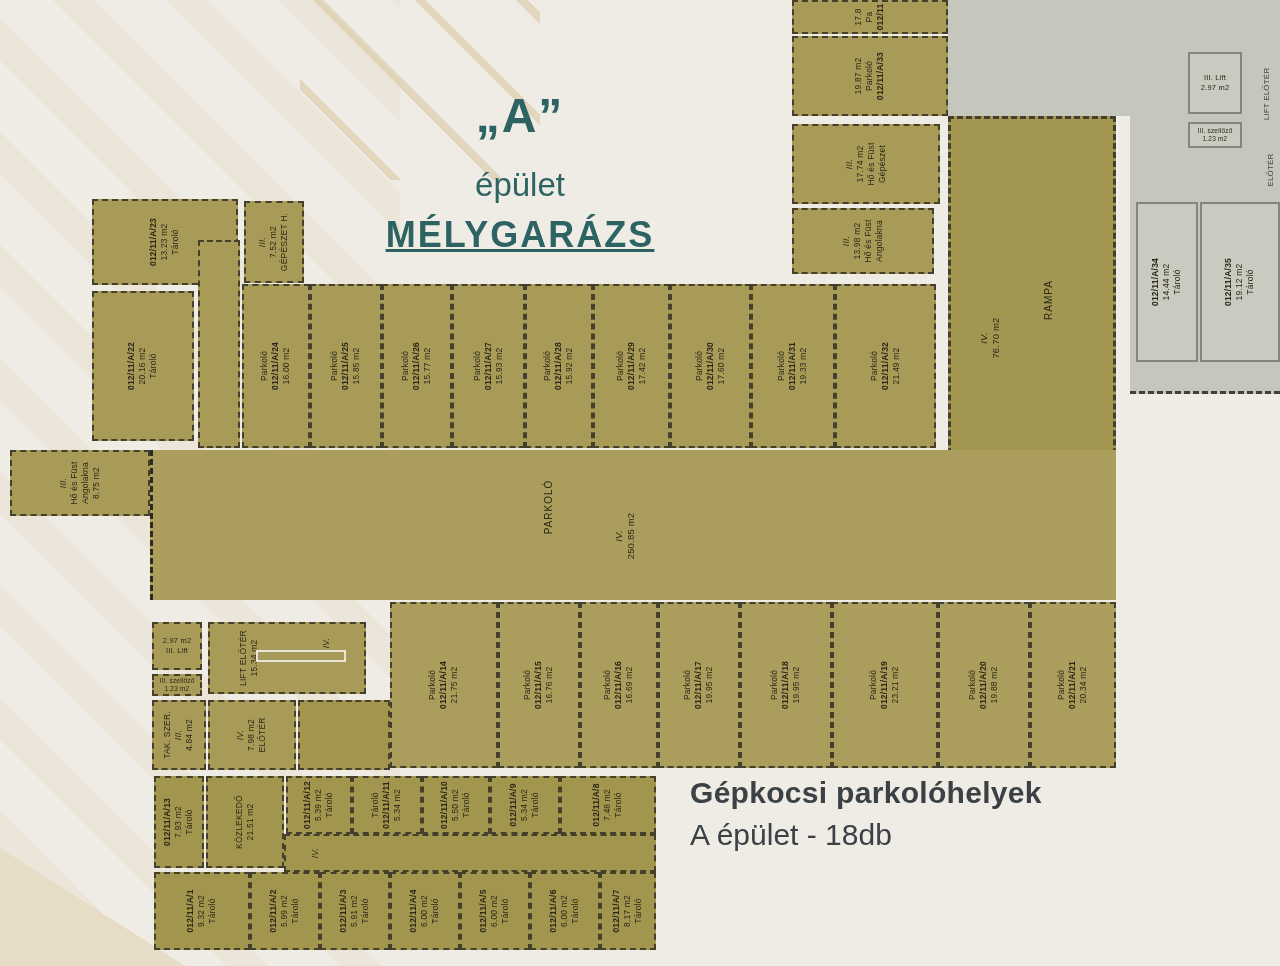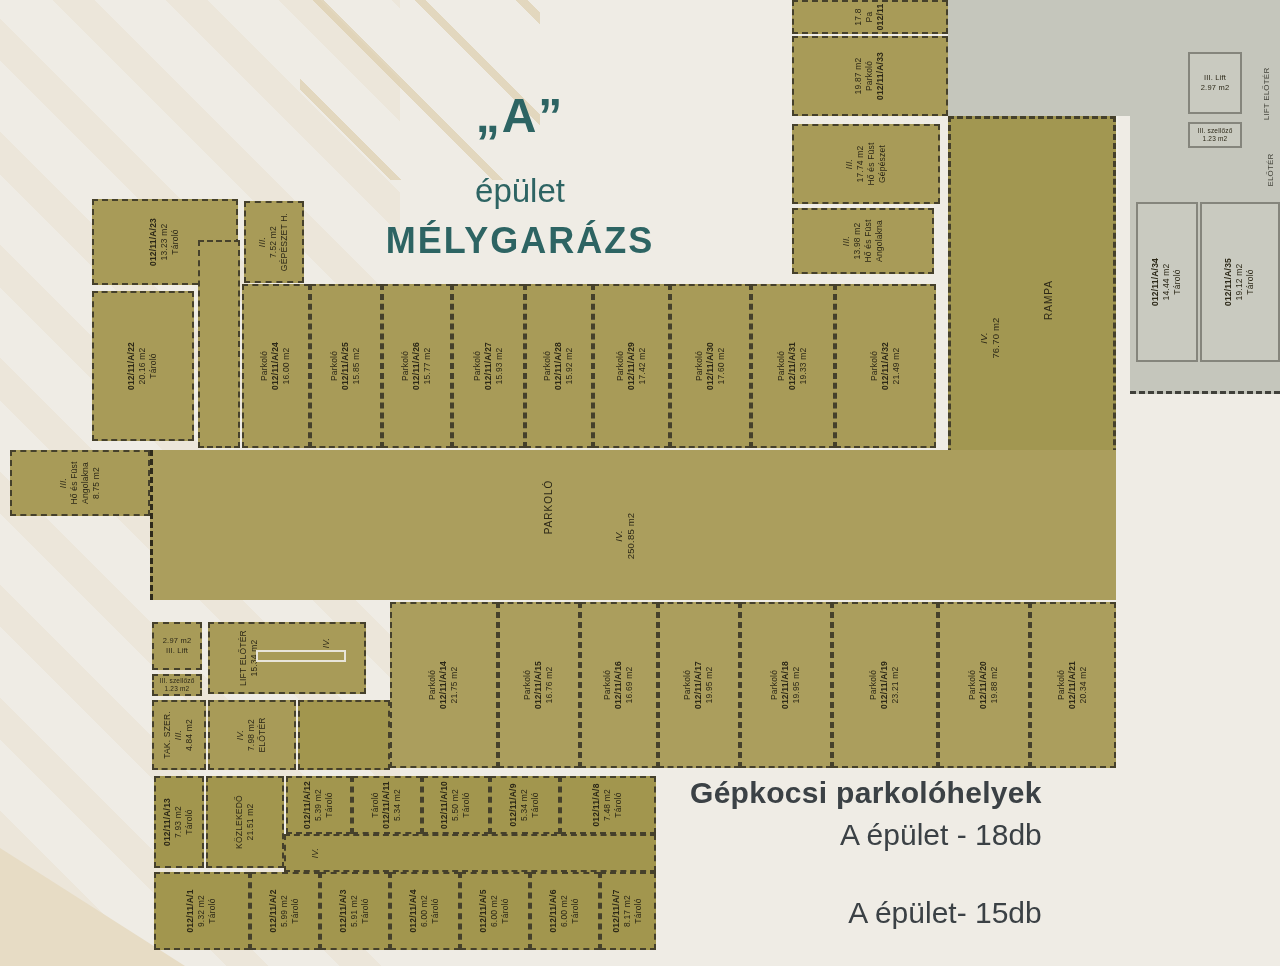--- a/index.html
+++ b/index.html
@@ -33,29 +33,29 @@
           text-align:center;color:#2c2817;font-size:8.5px;line-height:1.3;letter-spacing:.2px;}
   .rlabel.hz{transform:translate(-50%,-50%);font-size:7.5px;}
   .ln{white-space:nowrap;}
   .ln.b{font-weight:bold;}
   .ln.i{font-style:italic;}
   .bar{position:absolute;left:30%;top:38%;width:58%;height:12px;
        border:2px solid #e8e5da;background:transparent;box-sizing:border-box;}
   
   .title{position:absolute;left:330px;top:88px;width:380px;text-align:center;color:#2d6463;}
   .title .q{font-size:48px;font-weight:700;letter-spacing:2px;}
-  .title .b1{font-size:33px;font-weight:500;margin-top:29px;}
-  .title .b2{font-size:36px;font-weight:600;margin-top:10px;letter-spacing:2px;}
+  .title .b1{font-size:33px;font-weight:500;margin-top:23px;}
+  .title .b2{font-size:36px;font-weight:600;margin-top:10px;letter-spacing:2px;text-decoration:underline;}
   
   .wm{position:absolute;left:540px;top:380px;width:214px;text-align:center;
       color:#ebe3c0;opacity:.9;}
   .wm svg{display:block;margin:0 auto;}
   .wtxt{font-family:"DejaVu Serif",serif;font-size:64px;letter-spacing:10px;line-height:1.05;}
   
-  .summary{position:absolute;left:690px;top:776px;color:#3b4145;text-align:right;}
+  .summary{position:absolute;left:690px;top:776px;color:#3b4145;}
   .summary .h{font-size:30px;font-weight:700;letter-spacing:.3px;}
   .summary .l{font-size:30px;margin-top:8px;}
   .summary .gap{height:36px;}
 </style>
 </head>
 <body>
 
 <div class="page">
   <div class="pattern p1"></div>
   <div class="pattern p2"></div>
@@ -444,15 +444,14 @@
     <div class="q">„A”</div>
     <div class="b1">épület</div>
     <div class="b2">MÉLYGARÁZS</div>
   </div>
 
 
   <div class="summary">
     <div class="h">Gépkocsi parkolóhelyek</div>
     <div class="l">A épület - 18db</div>
     <div class="gap"></div>
-    <div class="l">A épület- 15db</div>
   </div>
 </div>
 
 </body></html>

